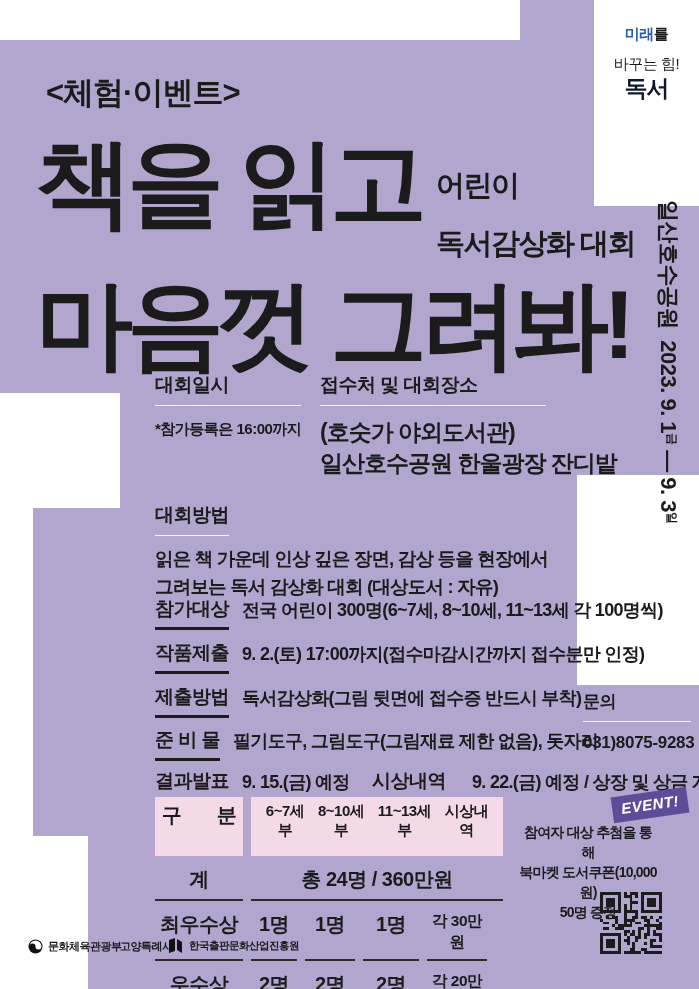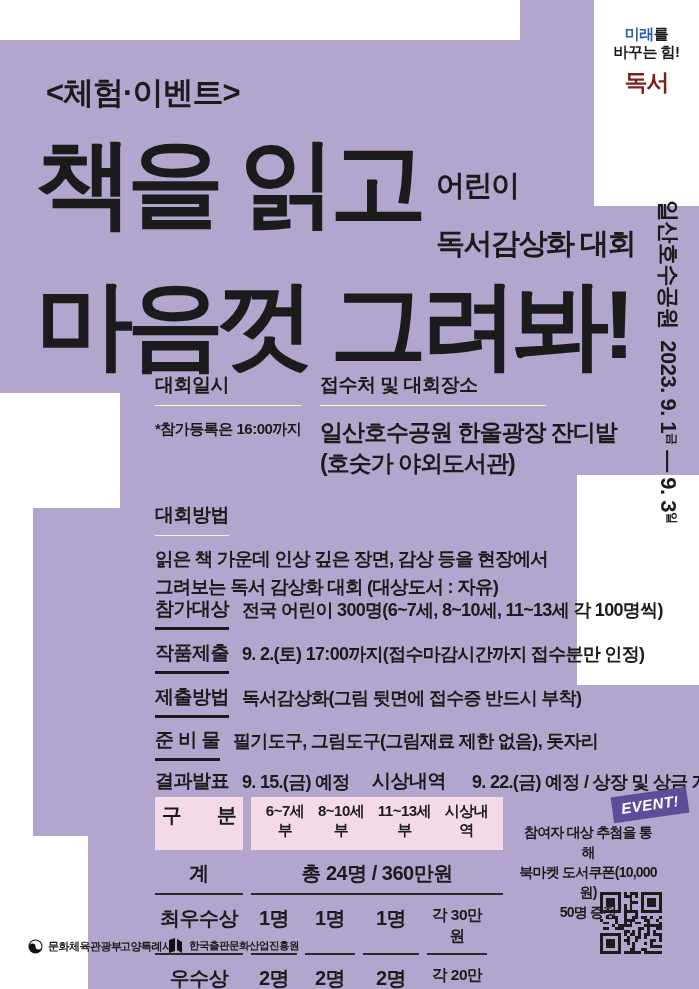--- a/index.html
+++ b/index.html
@@ -13,22 +13,22 @@
   #notchA { left:0;   top:0;   width:520px; height:40px;  }
   #notchB { left:594px;top:0;  width:105px; height:206px; }
   #notchC { left:0;   top:393px;width:120px;height:115px; }
   #notchD { left:0;   top:393px;width:33px; height:443px; }
   #notchE { left:0;   top:836px;width:88px; height:153px; }
   #notchF { left:577px;top:475px;width:122px;height:210px; }
 
   .corner-badge { position:absolute; left:594px; top:26px; width:105px; text-align:center; line-height:1; }
   .corner-badge .b1 { font-size:15px; font-weight:bold; letter-spacing:-0.5px; }
   .corner-badge .b1 .accent { color:#2a5dab; }
-  .corner-badge .b2 { font-size:15px; font-weight:bold; margin-top:3px; letter-spacing:-0.5px; }
-  .corner-badge .b3 { font-size:23px; font-weight:bold; color:#7f1d1d; margin-top:12px; letter-spacing:-1px; }
+  .corner-badge .b2 { font-size:15px; font-weight:normal; margin-top:15px; letter-spacing:-0.5px; }
+  .corner-badge .b3 { font-size:23px; font-weight:bold; color:#0f172a; margin-top:6px; letter-spacing:-1px; }
 
   .category { position:absolute; left:46px; top:72px; font-size:31px; font-weight:bold; letter-spacing:-1px; }
 
   .title-row { position:absolute; left:36px; top:134px; display:flex; gap:15px; align-items:flex-start; }
   .title-big { font-size:97px; font-weight:bold; line-height:1; letter-spacing:-6px; white-space:nowrap; }
   .title-sub { padding-top:22px; font-size:29px; font-weight:bold; line-height:58px; letter-spacing:-1.5px; white-space:nowrap; }
   .title-row2 { position:absolute; left:36px; top:276px; }
 
   .vert-banner {
     position:absolute; left:683px; top:200px; transform:rotate(90deg); transform-origin:0 0;
@@ -68,21 +68,21 @@
   .award-table { position:absolute; left:155px; top:797px; }
   .tr { display:flex; gap:8px; margin-top:8px; }
   .tr.head { margin-top:0; }
   .cell { text-align:center; font-size:20px; font-weight:bold; letter-spacing:-0.5px;
           border-bottom:2px solid #2b2b2b; padding:2px 0 6px; }
   .c0 { width:88px; }
   .c1 { width:46px; } .c2 { width:50px; } .c3 { width:56px; } .c4 { width:60px; font-size:15.5px; }
   .merged { width:252px; }
   .hcell { background:#f4d9e7; border-bottom:none; padding:5px 0 6px; }
   .h1 { width:88px; white-space:pre; }
-  .h2 { width:252px; display:flex; justify-content:space-between; padding:5px 8px 10px; font-size:15px; }
+  .h2 { width:252px; display:flex; justify-content:space-between; padding:5px 8px 16px; font-size:15px; }
   .h2 span { font-weight:bold; letter-spacing:-0.5px; }
 
   .event-badge { position:absolute; left:612px; top:792px; transform:rotate(-8deg);
                  background:#5e4c99; color:#fff; font-size:15px; font-weight:bold; font-style:italic;
                  padding:4px 9px 5px; letter-spacing:0.5px; }
   .event-text { position:absolute; left:518px; top:822px; width:140px; text-align:center;
                 font-size:14px; font-weight:bold; line-height:20px; letter-spacing:-0.8px; }
 
   .qr { position:absolute; left:600px; top:892px; width:62px; height:62px; }
 
@@ -131,22 +131,22 @@
   </div>
 
   <div class="col-datetime">
     <span class="sec-label">대회일시</span>
     <div class="sec-note">*참가등록은 16:00까지</div>
   </div>
 
   <div class="col-venue">
     <span class="sec-label">접수처 및 대회장소</span>
     <div class="sec-body">
+      <div>(호숫가 야외도서관)</div>
       <div>일산호수공원 한울광장 잔디밭</div>
-      <div>(호숫가 야외도서관)</div>
     </div>
   </div>
 
   <div class="sec-method">
     <span class="sec-label">대회방법</span>
     <div class="m-body">
       <div>읽은 책 가운데 인상 깊은 장면, 감상 등을 현장에서</div>
       <div>그려보는 독서 감상화 대회 (대상도서 : 자유)</div>
     </div>
   </div>
@@ -167,20 +167,24 @@
     <span class="row-label">준 비 물</span>
     <span class="row-text">필기도구, 그림도구(그림재료 제한 없음), 돗자리</span>
   </div>
   <div class="info-row" id="row-result">
     <span class="row-label">결과발표</span>
     <span class="row-text first">9. 15.(금) 예정</span>
     <span class="row-label second">시상내역</span>
     <span class="row-text" style="margin-left:13px">9. 22.(금) 예정 / 상장 및 상금 개별 전달</span>
   </div>
 
+  <div class="contact">
+    <span class="sec-label">문의</span>
+    <div class="phone">031)8075-9283</div>
+  </div>
 
   <div class="award-table">
     <div class="tr head">
       <div class="cell hcell h1">구       분</div>
       <div class="cell hcell h2">
         <span>6~7세부</span>
         <span>8~10세부</span>
         <span>11~13세부</span>
         <span>시상내역</span>
       </div>

